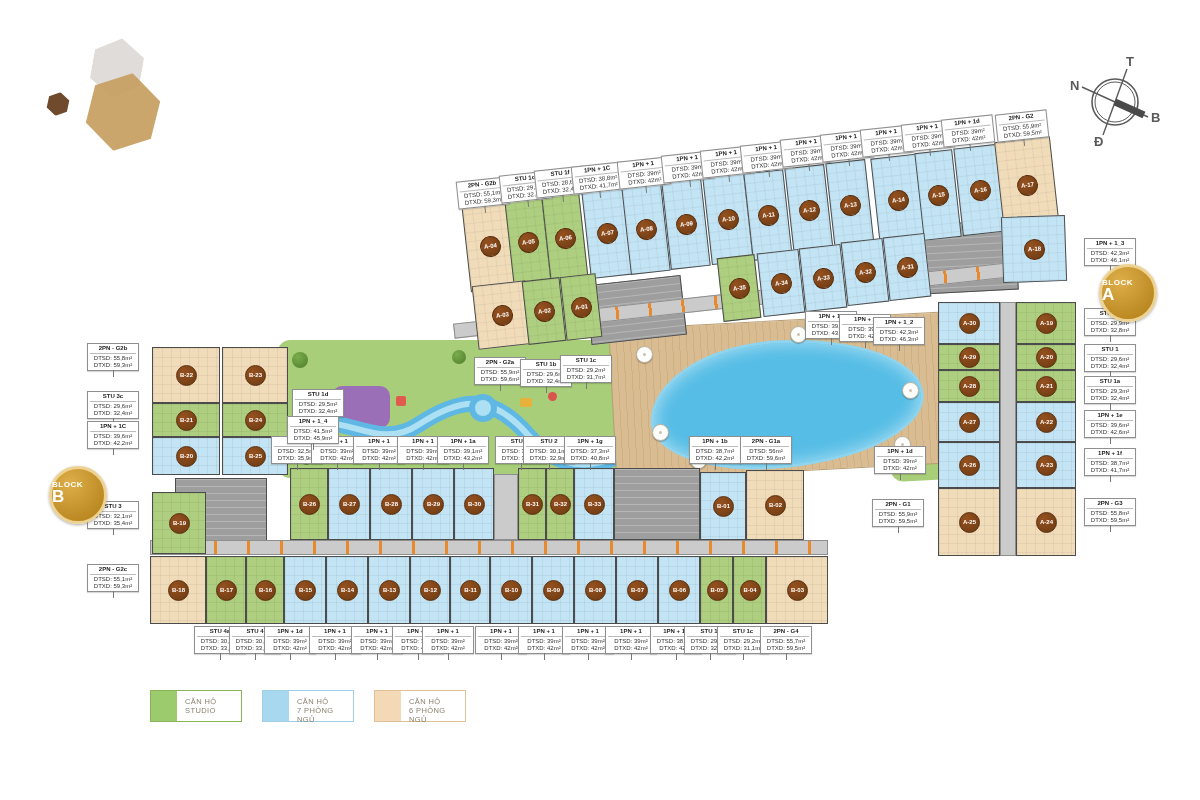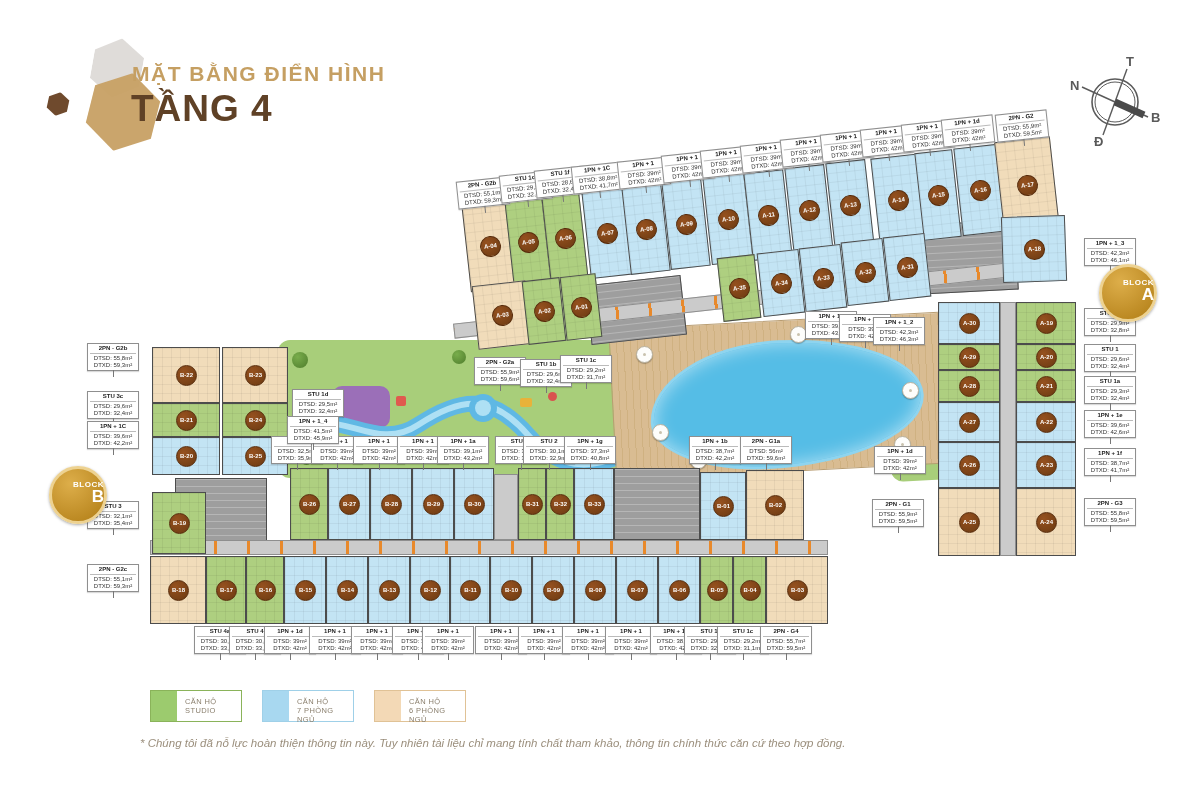--- a/index.html
+++ b/index.html
@@ -8,21 +8,21 @@
   
   .hex{position:absolute;clip-path:polygon(50% 0%,93% 26%,93% 74%,50% 100%,7% 74%,7% 26%);}
   #subtitle{position:absolute;left:132px;top:62px;font-size:21px;letter-spacing:1.5px;color:#c59f62;font-weight:bold;}
   #title{position:absolute;left:131px;top:88px;font-size:37px;font-weight:bold;color:#5f4126;letter-spacing:1px;}
   
   #compass{position:absolute;left:1068px;top:50px;}
   
   .badge{position:absolute;width:52px;height:52px;border-radius:50%;
          background:radial-gradient(circle at 35% 28%,#ddae4a,#b07c14);
          border:3px solid #edd291;box-shadow:0 1px 3px rgba(0,0,0,.35);
-         color:#fff;text-align:right;}
+         color:#fff;text-align:left;}
   .badge .w{display:block;font-size:8px;font-weight:bold;margin-top:11px;letter-spacing:.5px;}
   .badge .l{display:block;font-size:17px;font-weight:bold;line-height:16px;}
   
   .u{position:absolute;border:1.3px solid #4c4c4c;box-sizing:border-box;
      background-image:linear-gradient(rgba(0,0,0,.05) 1px,transparent 1px),
                       linear-gradient(90deg,rgba(0,0,0,.05) 1px,transparent 1px);
      background-size:9px 9px;}
   .u.studio{background-color:#aecf80;}
   .u.one{background-color:#c3e4f4;}
   .u.two{background-color:#f1dcba;}
@@ -49,22 +49,20 @@
        box-shadow:0 1px 1px rgba(0,0,0,.25);}
   .umb:after{content:"";position:absolute;left:50%;top:50%;width:3px;height:3px;margin:-1.5px;border-radius:50%;background:#c9c2ae;}
 </style>
 </head>
 <body>
 <div id="stage">
 
 <div class="hex" style="left:46px;top:92px;width:24px;height:24px;background:#6f4a2d;transform:rotate(12deg);"></div>
 <div class="hex" style="left:88px;top:38px;width:58px;height:60px;background:#d9d6d2;opacity:.85;transform:rotate(10deg);"></div>
 <div class="hex" style="left:84px;top:72px;width:78px;height:80px;background:#c7a064;opacity:.95;transform:rotate(14deg);"></div>
-<div id="subtitle">MẶT BẰNG ĐIỂN HÌNH</div>
-<div id="title">TẦNG 4</div>
 
 <div id="compass">
   <svg width="100" height="100" viewBox="0 0 100 100">
     <g stroke="#5a5a5a" fill="none">
       <circle cx="47" cy="52" r="23" stroke-width="1.6"></circle>
       <circle cx="47" cy="52" r="20" stroke-width="1"></circle>
       <line x1="59" y1="19" x2="35" y2="85" stroke-width="1.4"></line>
       <line x1="14" y1="37" x2="80" y2="67" stroke-width="1.4"></line>
       <line x1="47" y1="52" x2="76" y2="65" stroke-width="7" stroke="#4a4a4a"></line>
     </g>
@@ -403,15 +401,14 @@
       </div>
       <div class="lg" style="left: 262px; top: 690px; width: 90px; border: 1px solid rgb(159, 208, 232);">
         <div class="sq" style="background: rgb(168, 216, 240);"></div>
         <div class="tx"><span>CĂN HỘ</span><br><span>7 PHÒNG NGỦ</span></div>
       </div>
       <div class="lg" style="left: 374px; top: 690px; width: 90px; border: 1px solid rgb(224, 194, 150);">
         <div class="sq" style="background: rgb(243, 217, 182);"></div>
         <div class="tx"><span>CĂN HỘ</span><br><span>6 PHÒNG NGỦ</span></div>
       </div>
     </div>
-<div id="footnote">* Chúng tôi đã nỗ lực hoàn thiện thông tin này. Tuy nhiên tài liệu chỉ mang tính chất tham khảo, thông tin chính thức căn cứ theo hợp đồng.</div>
 
 </div>
 
 </body></html>

